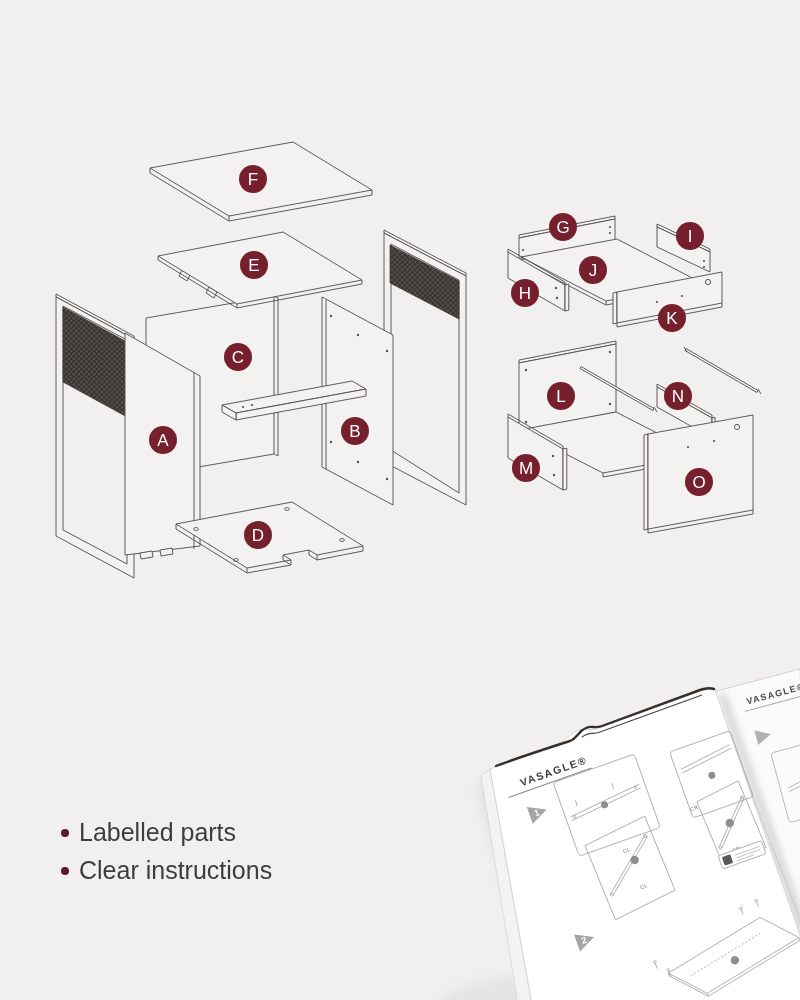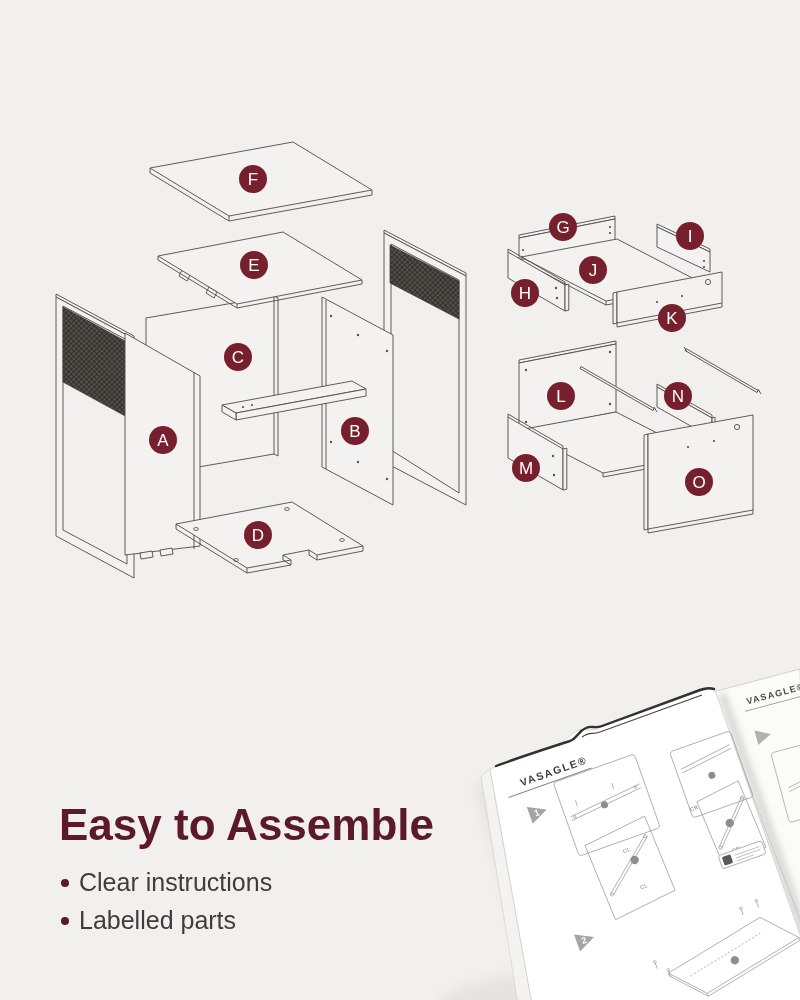--- a/index.html
+++ b/index.html
@@ -305,26 +305,25 @@
       <div class="plabel" style="left: 676px; top: 222px;">I</div>
       <div class="plabel" style="left: 579px; top: 256px;">J</div>
       <div class="plabel" style="left: 658px; top: 304px;">K</div>
       <div class="plabel" style="left: 547px; top: 382px;">L</div>
       <div class="plabel" style="left: 512px; top: 454px;">M</div>
       <div class="plabel" style="left: 664px; top: 382px;">N</div>
       <div class="plabel" style="left: 685px; top: 468px;">O</div>
     </div>
 
 <div class="caption">
-  <h1>Easy to Assemble</h1>
   <ul>
+    <li>
+      <span class="dot"></span>
+      <span class="btxt">Labelled parts</span>
+    </li>
     <li>
       <span class="dot"></span>
       <span class="btxt">Clear instructions</span>
     </li>
-    <li>
-      <span class="dot"></span>
-      <span class="btxt">Labelled parts</span>
-    </li>
   </ul>
 </div>
 
 </div>
 
 </body></html>

